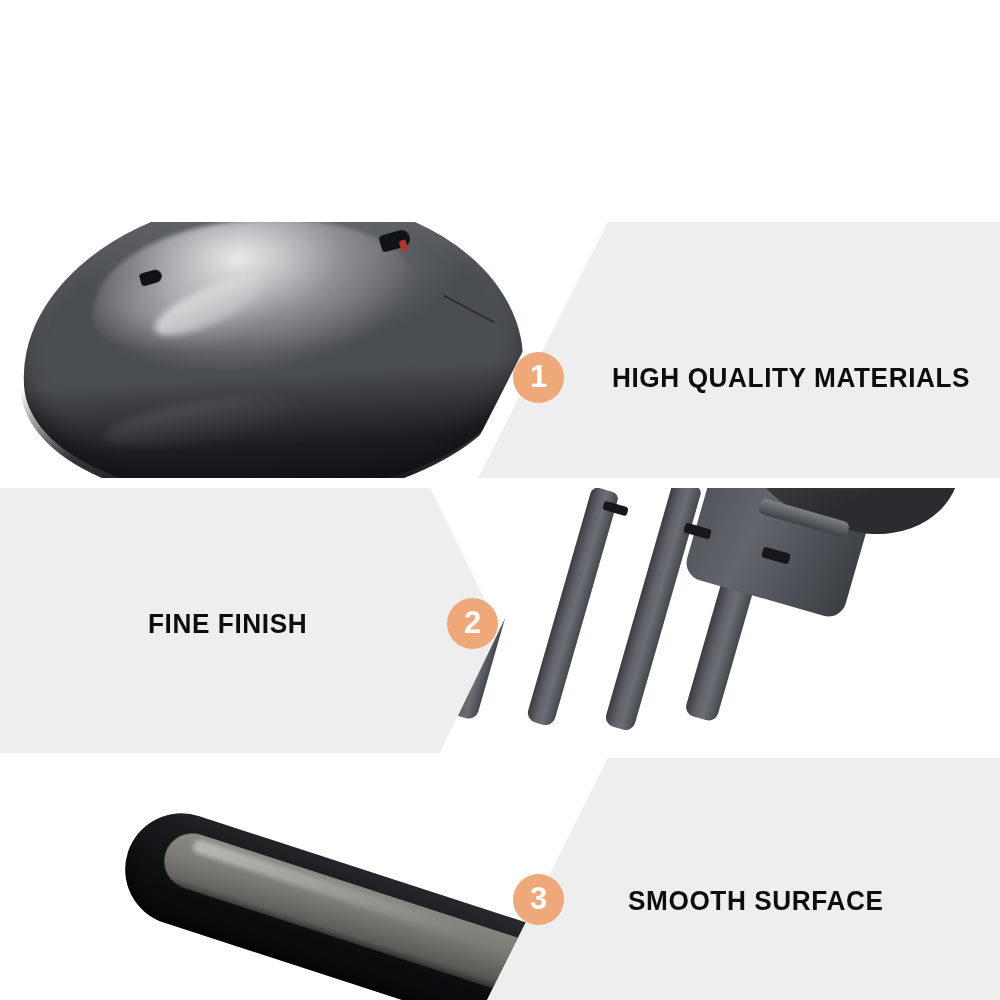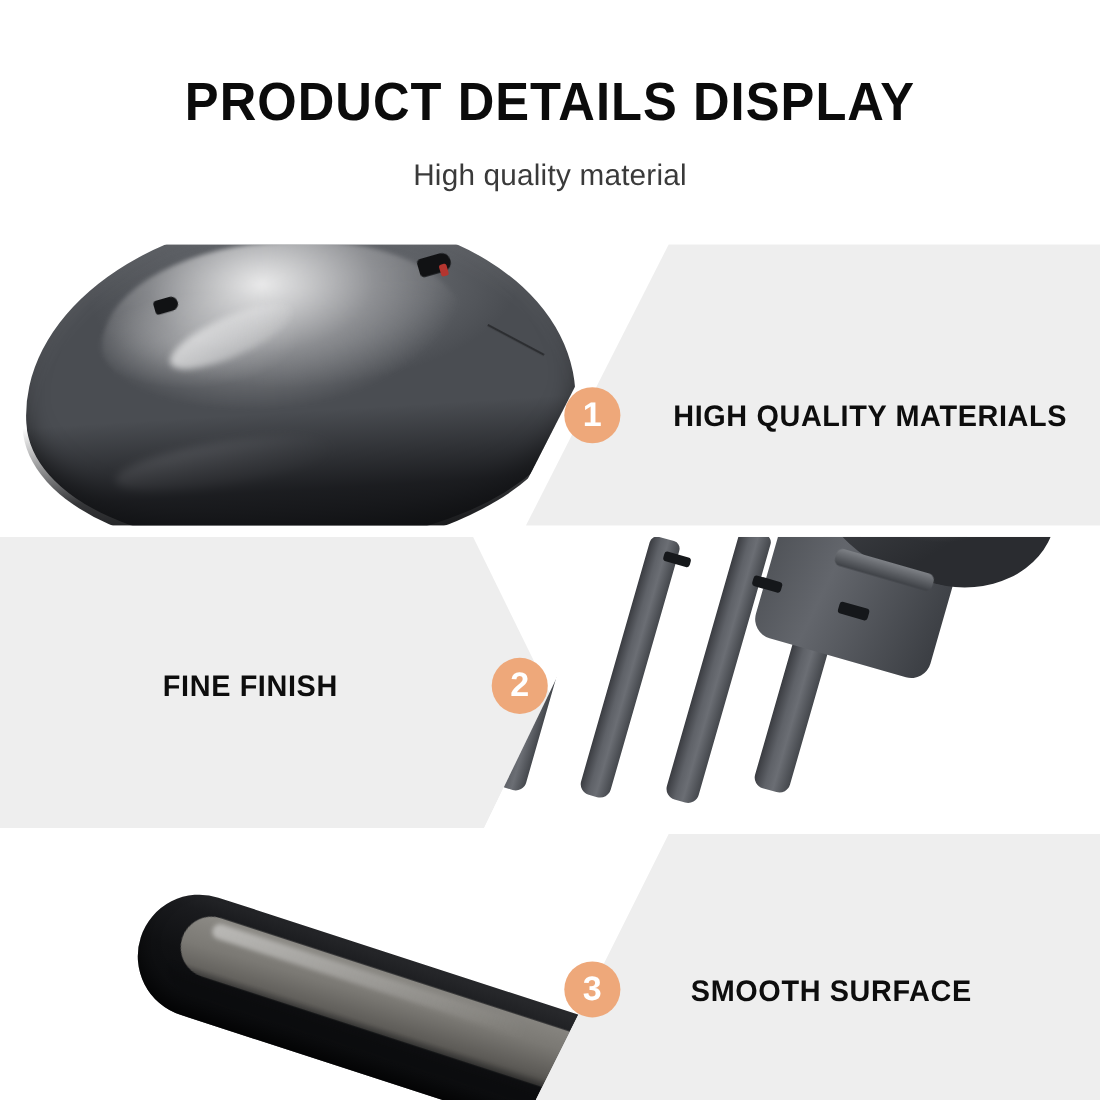--- a/index.html
+++ b/index.html
@@ -171,24 +171,20 @@
     border-radius:0 0 30px 30px;
     background:linear-gradient(180deg,rgba(10,11,13,0) 0%,#0b0c0e 70%);
     filter:blur(1px);
   }
 </style>
 </head>
 <body>
 
 <div id="page">
 
-  <div class="header">
-    <div class="title">PRODUCT DETAILS DISPLAY</div>
-    <div class="subtitle">High quality material</div>
-  </div>
 
   <div class="row" id="row1">
 
     <div class="photo" style="left:0;width:600px;clip-path:polygon(0 0, 589px 0, 458px 256px, 0 256px);">
       <div class="photo-inner spoon-wrap">
         <div class="spoon-bowl"></div>
         <div class="spoon-hollow"></div>
         <div class="spoon-gloss"></div>
         <div class="spoon-gloss2"></div>
         <div class="spoon-rim"></div>

